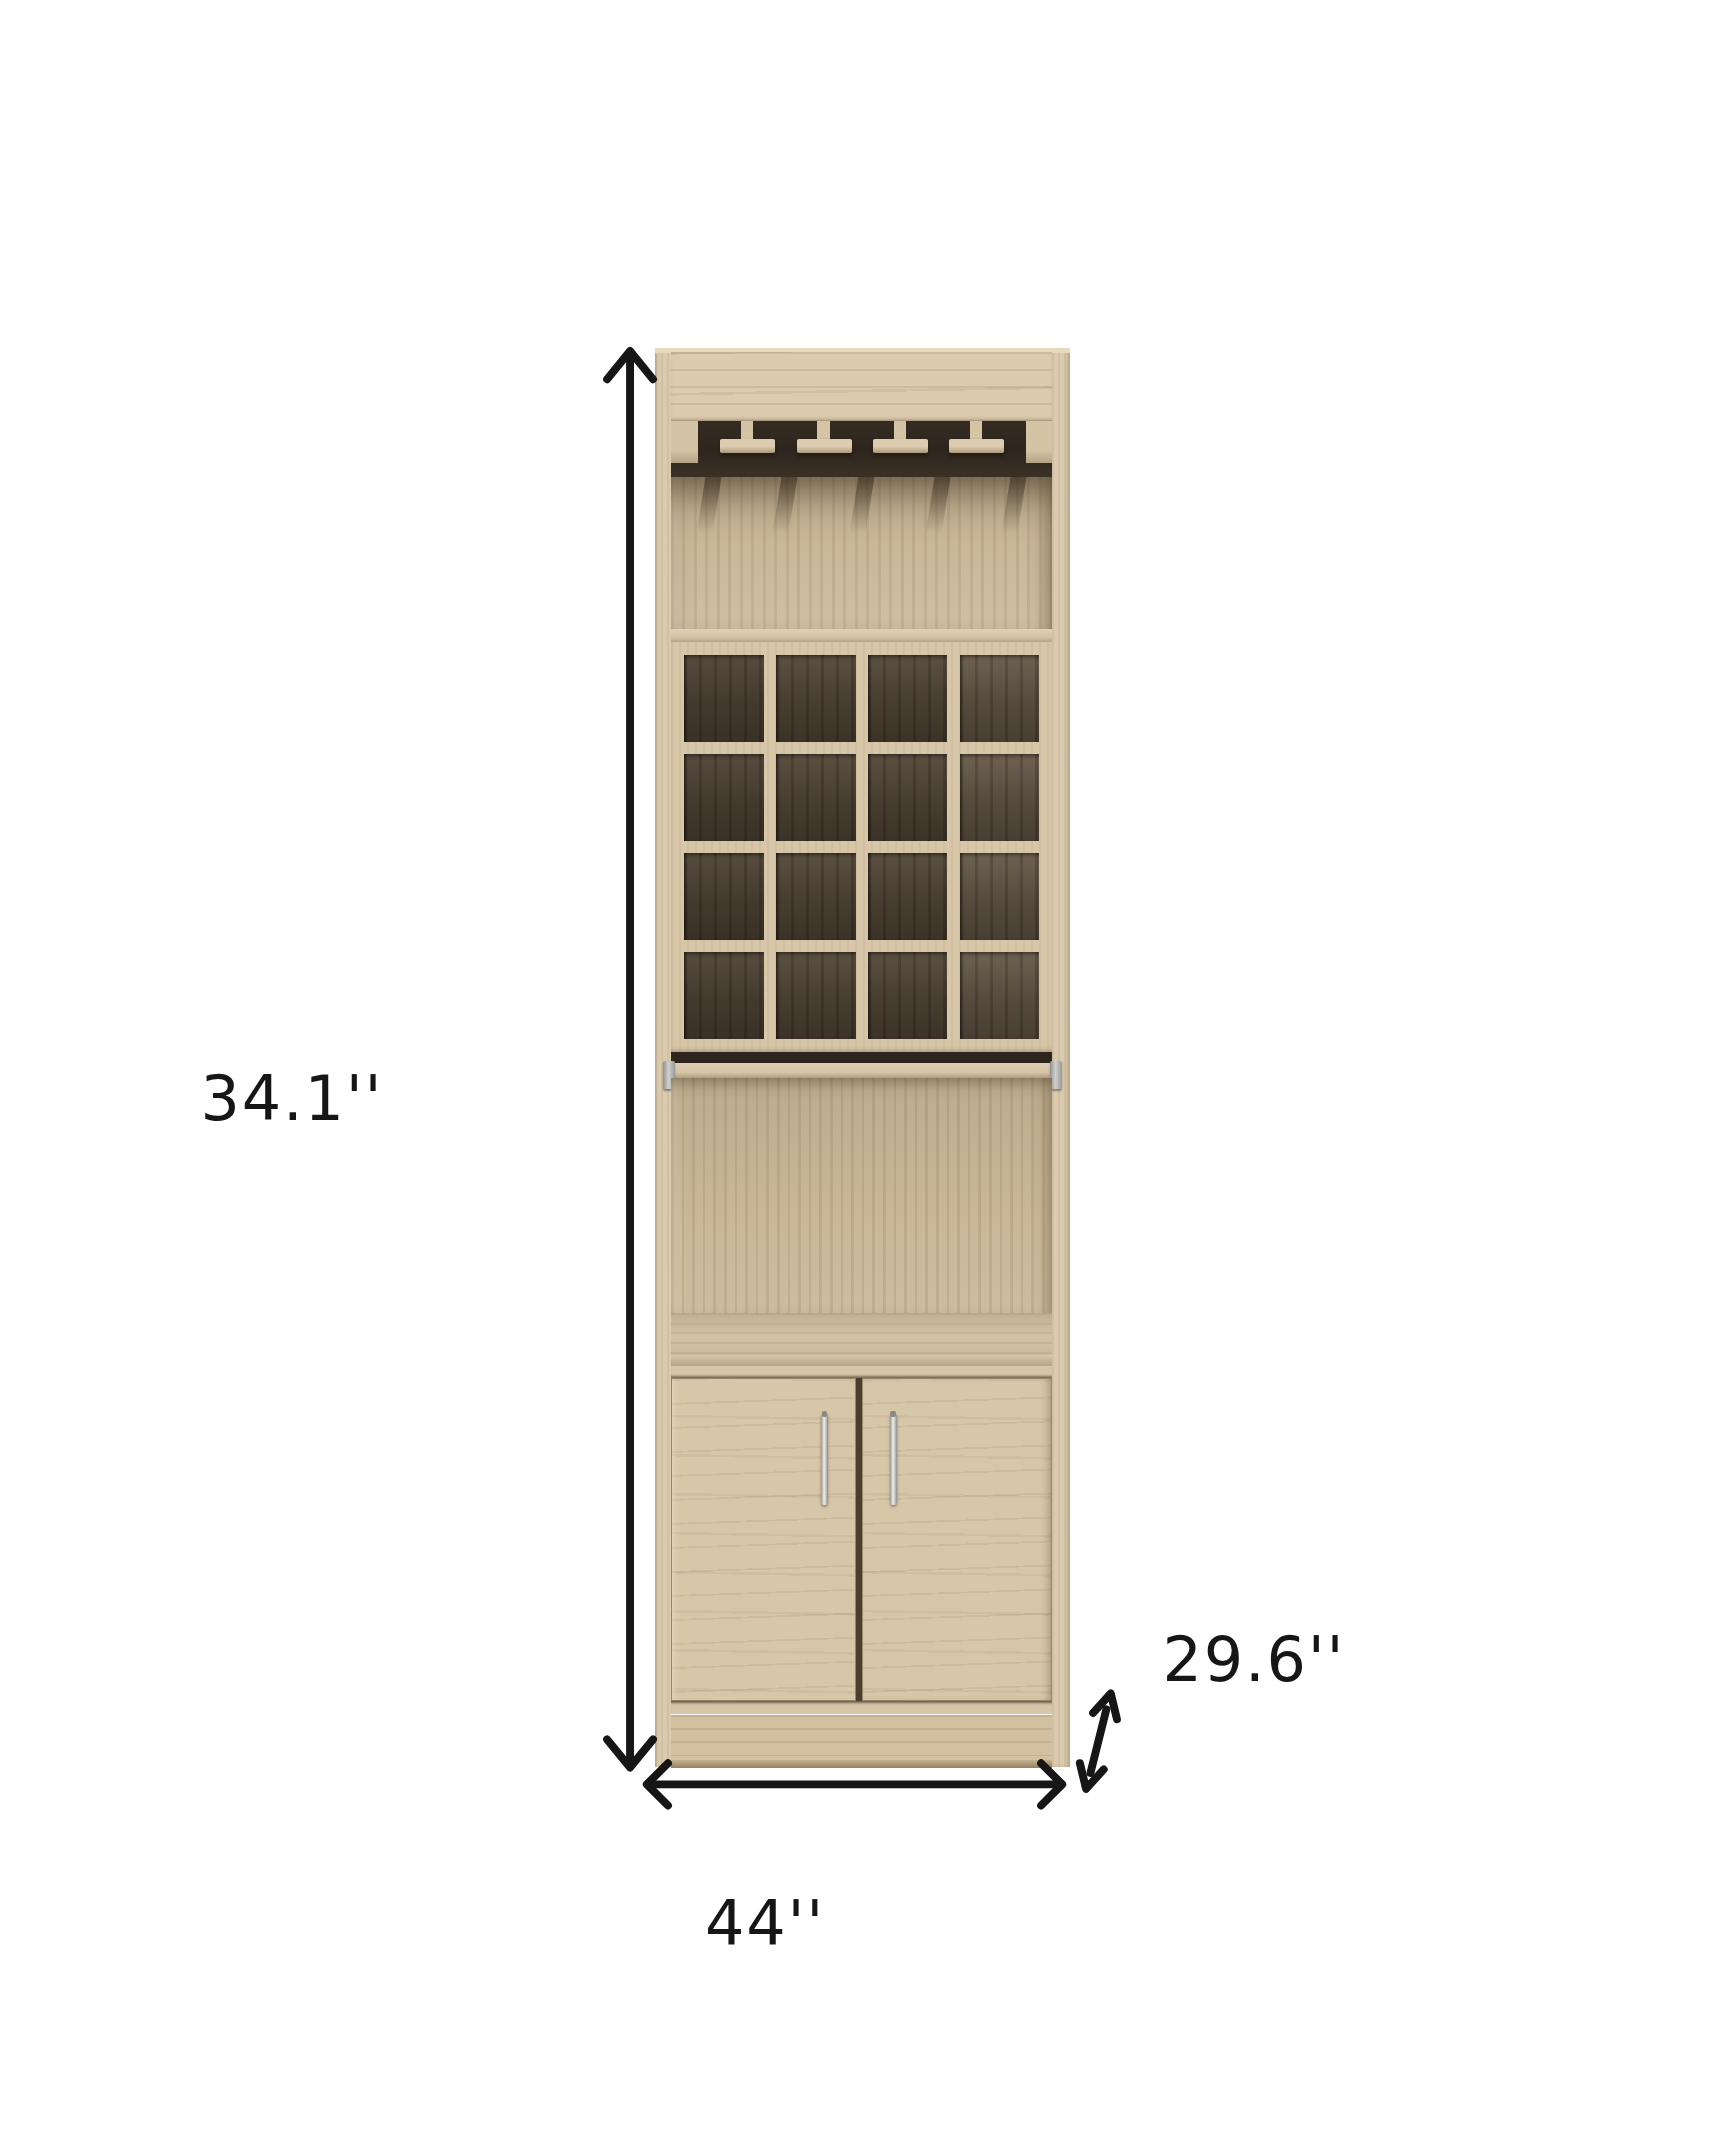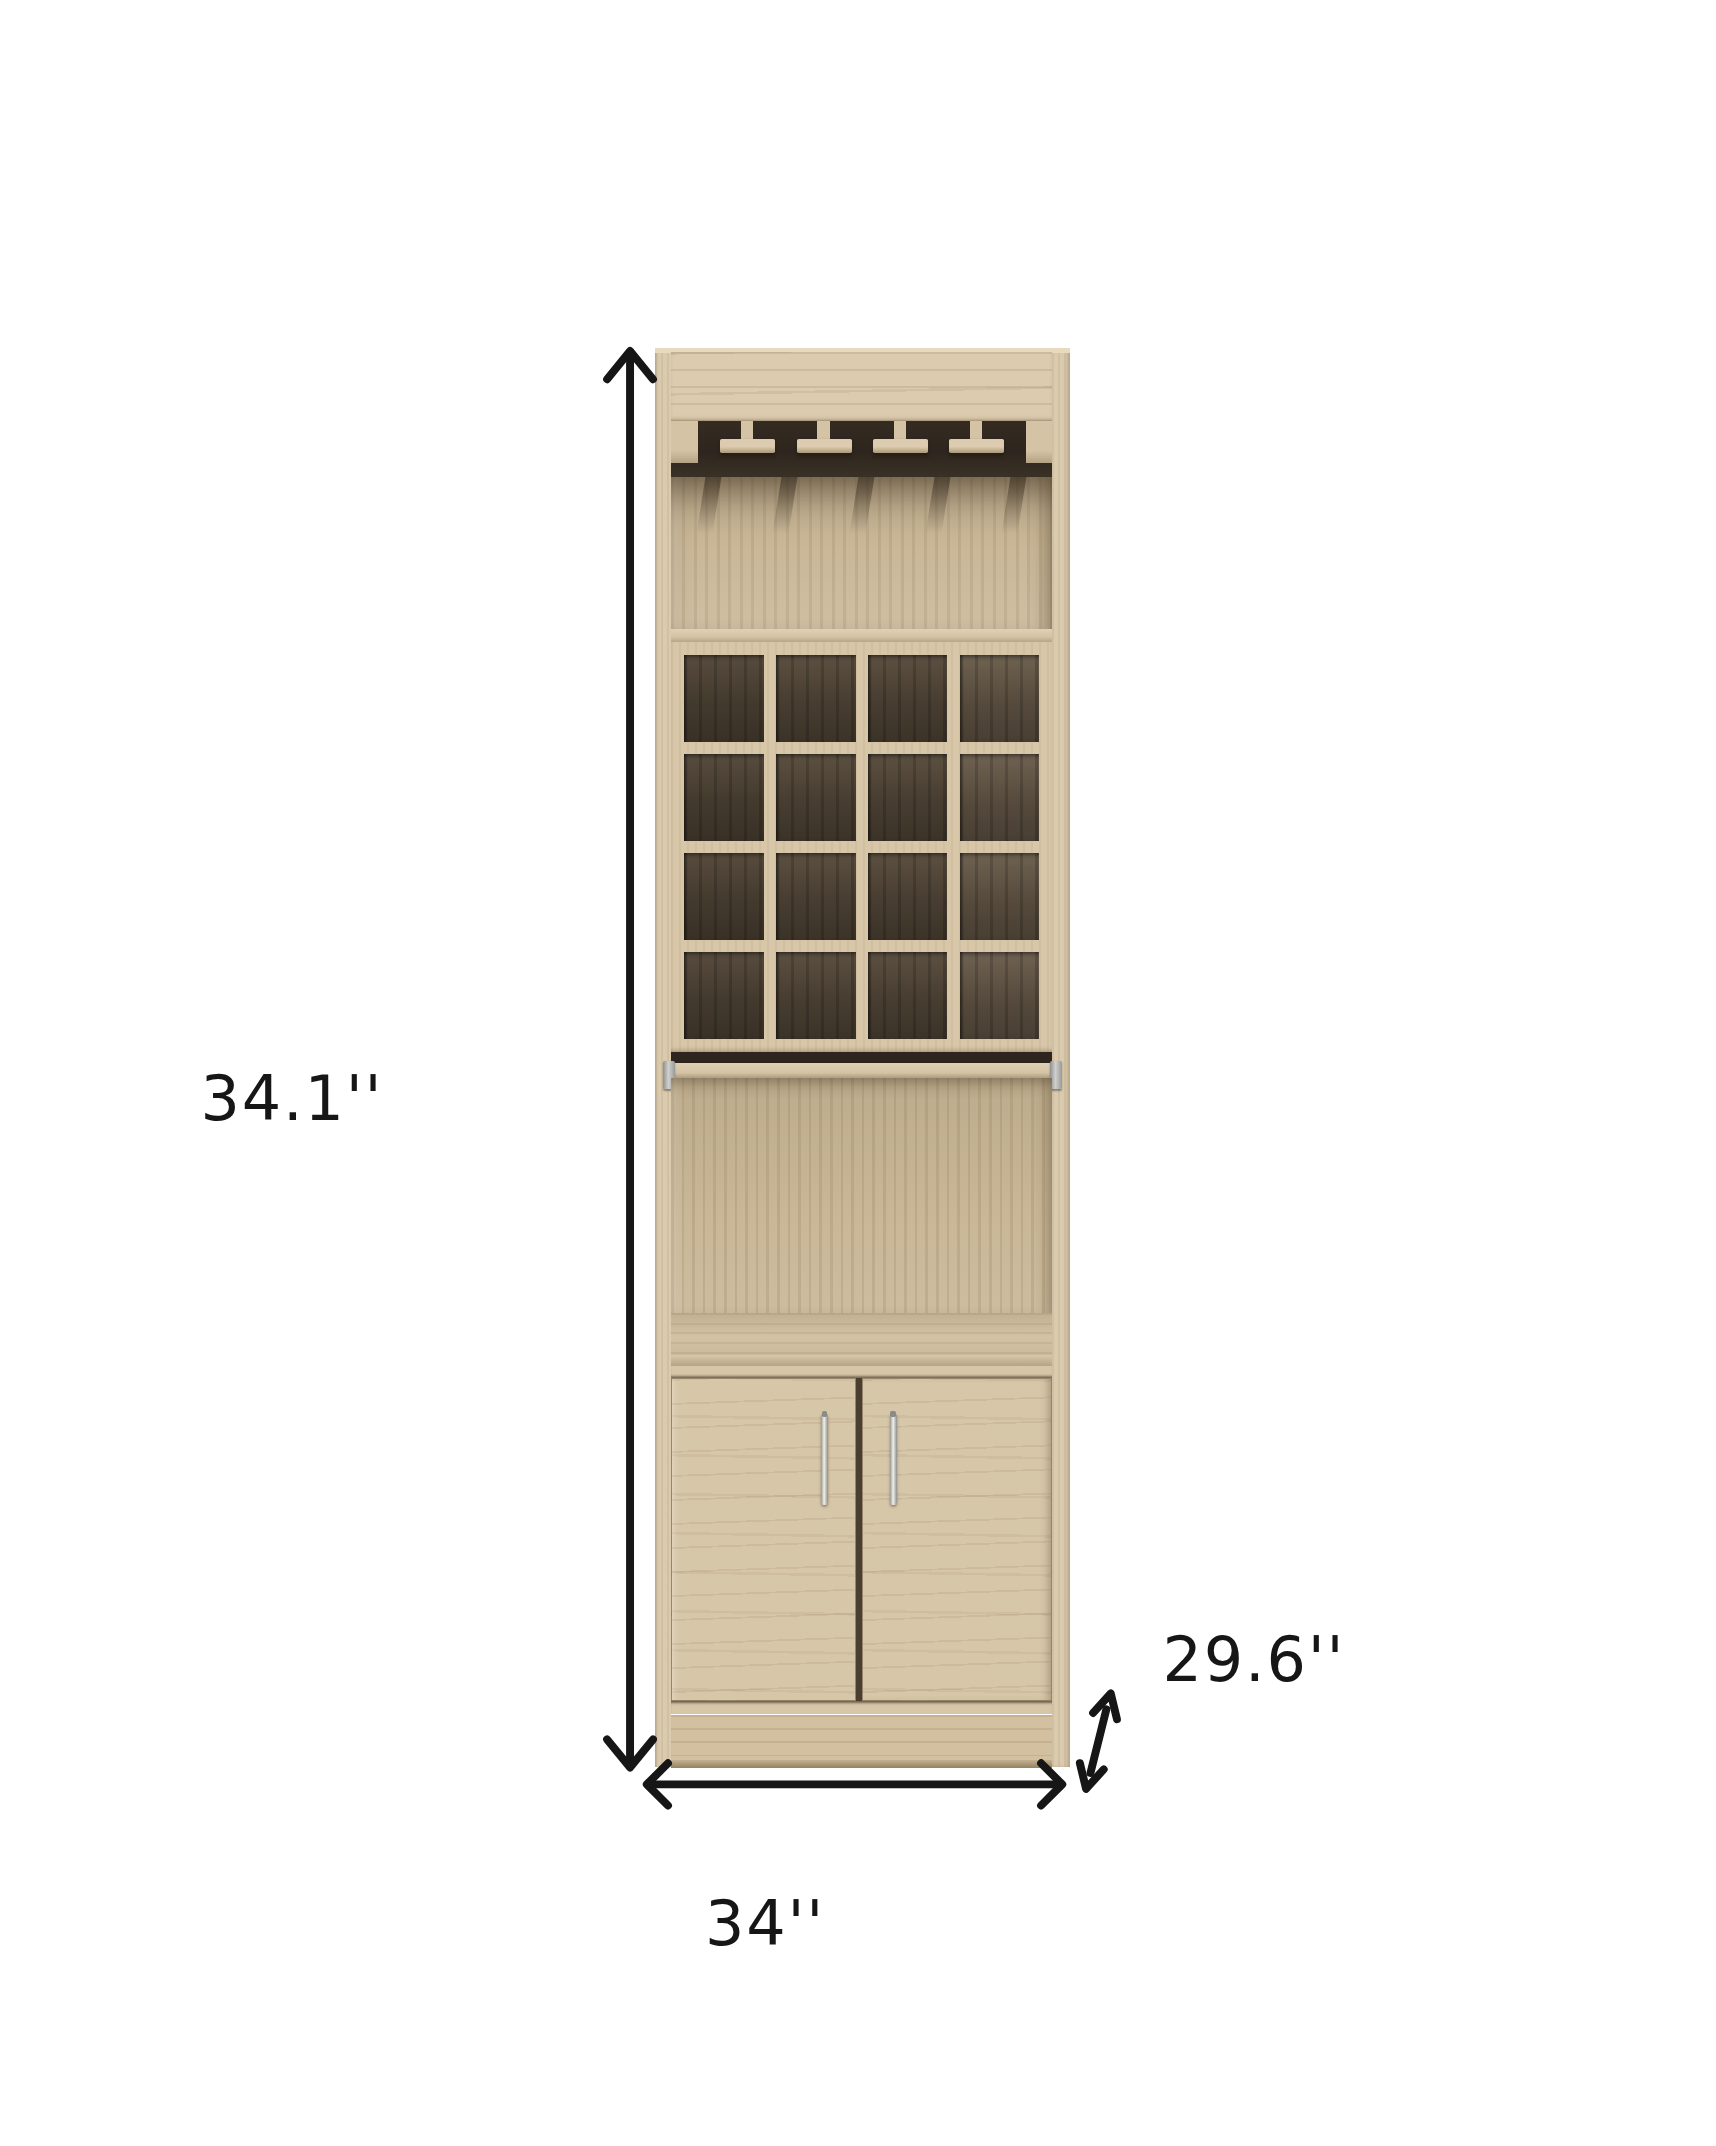--- a/index.html
+++ b/index.html
@@ -221,16 +221,16 @@
       <polyline points="1180,1999 1204,2023 1180,2047"></polyline>
     </g>
     <g>
       <line x1="1254" y1="1938" x2="1236" y2="2010"></line>
       <polyline points="1239,1942 1259,1920 1266,1949"></polyline>
       <polyline points="1251,2006 1231,2028 1224,1999"></polyline>
     </g>
   </svg>
 
   <div class="dim-label" style="left:292px;top:1056px;margin-top:12px;">34.1''</div>
-  <div class="dim-label" style="left:765px;top:1893px;">34''</div>
+  <div class="dim-label" style="left:765px;top:1893px;">44''</div>
   <div class="dim-label" style="left:1254px;top:1629px;">29.6''</div>
 </div>
 
 
 </body></html>

